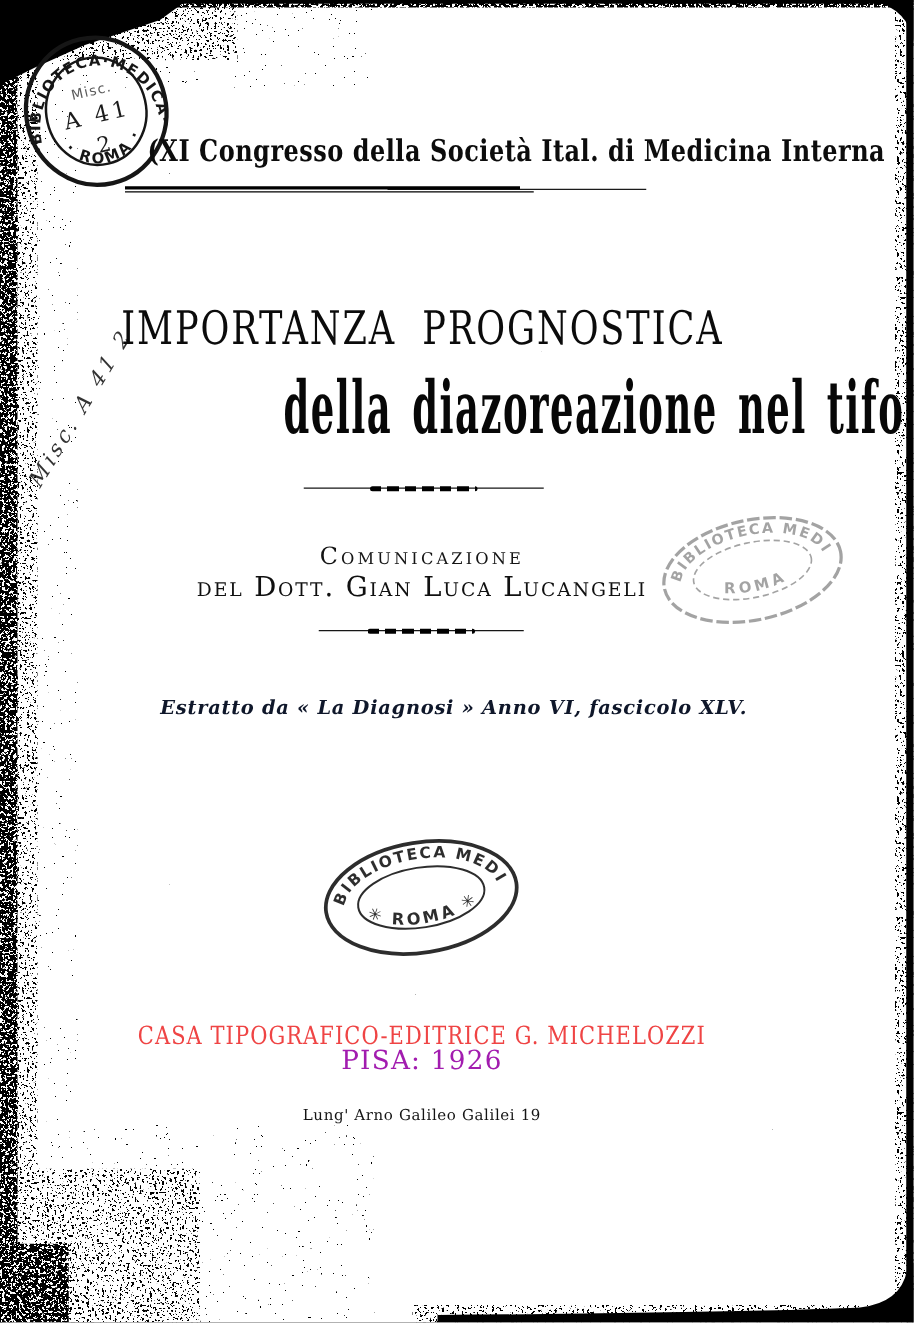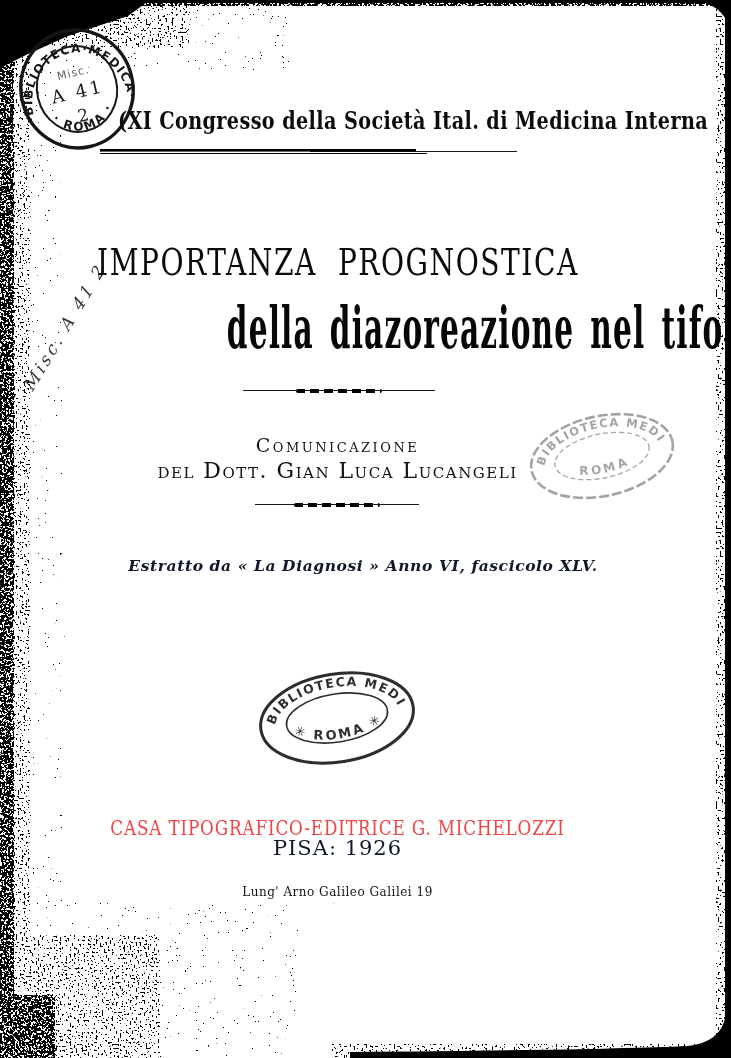--- a/index.html
+++ b/index.html
@@ -53,21 +53,21 @@
 
   .communication{top:434px;font-variant:small-caps;font-size:19px;letter-spacing:2.5px;color:#141414;}
   .author{top:458px;font-variant:small-caps;font-size:22px;letter-spacing:1.5px;color:#101010;}
 
   .estratto{
     top:556px;left:0;width:648px;text-align:center;
     font-style:italic;font-weight:600;font-size:15.5px;letter-spacing:.6px;color:#0f172a;margin-left:39px;
   }
 
   
-  .pisa{top:836px;font-size:21px;letter-spacing:1px;color:#0f172a;}
+  .pisa{top:836px;font-size:21px;letter-spacing:1px;color:#a21caf;}
   .publisher{top:816px;font-size:20px;letter-spacing:1px;color:#ef4444;}
   .publisher .sq{display:inline-block;transform:scaleX(.84);transform-origin:center;}
   .address{top:885px;font-size:12px;font-weight:normal;letter-spacing:.5px;color:#141414;}
 
   
   .stamp-round{left:14px;top:24px;}
   .stamp-right{left:522px;top:406px;opacity:.5;}
   .stamp-center{left:252px;top:666px;opacity:.92;}
   .stampTxt{font-family:"DejaVu Sans","Liberation Sans",sans-serif;font-weight:bold;}
 </style>

